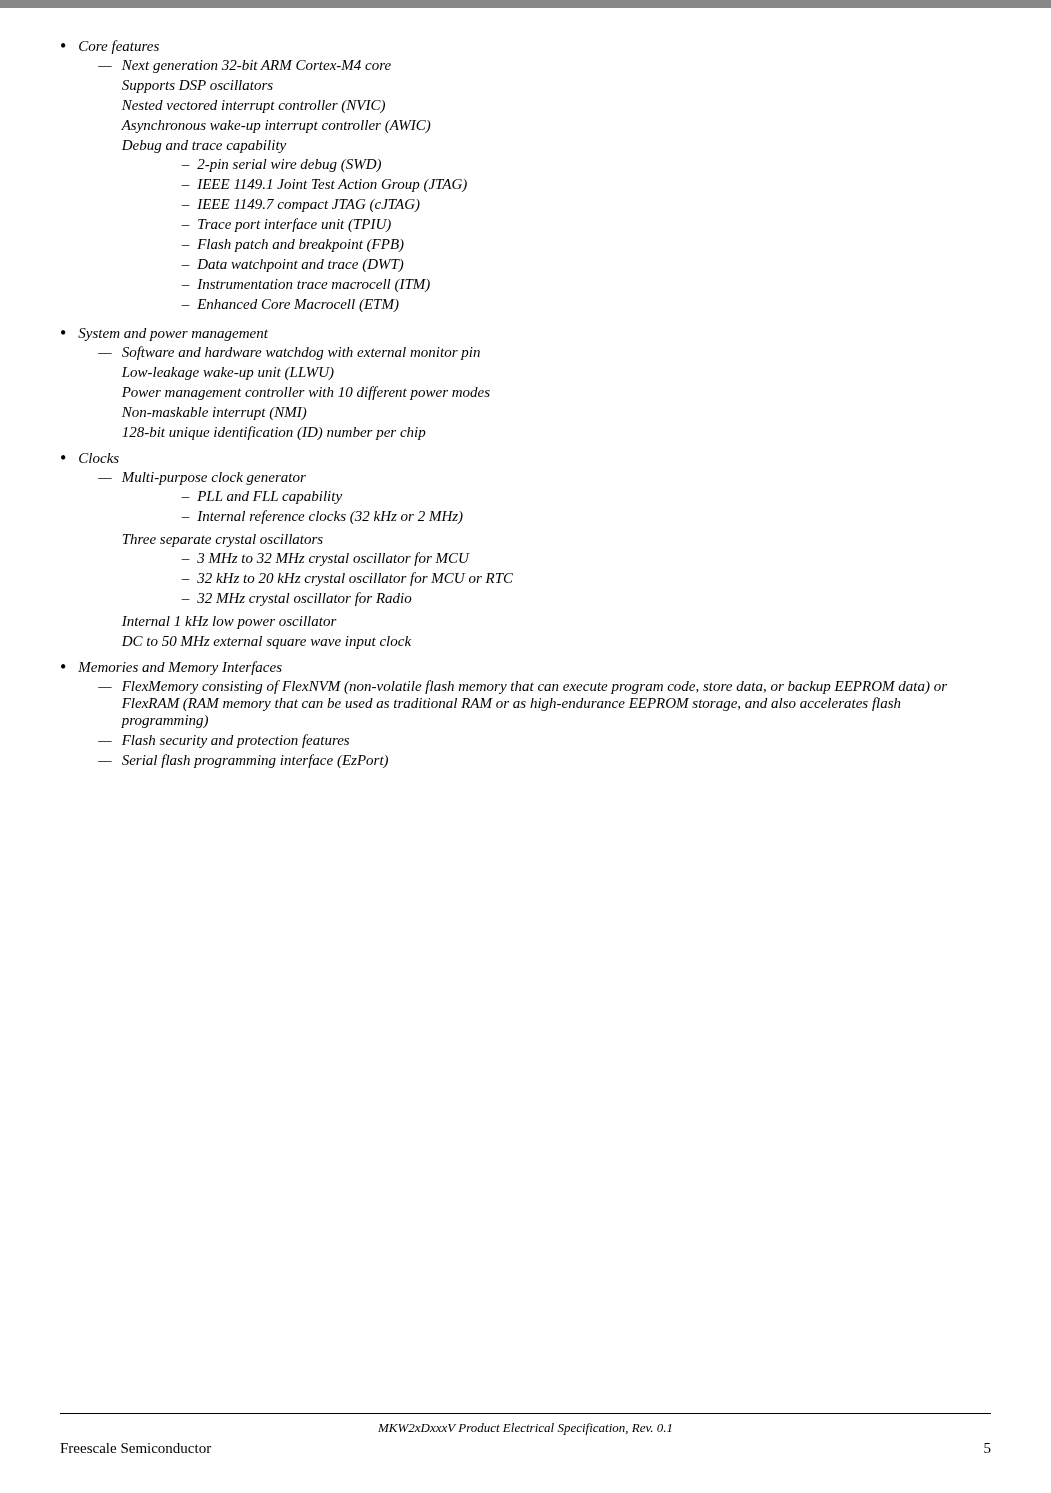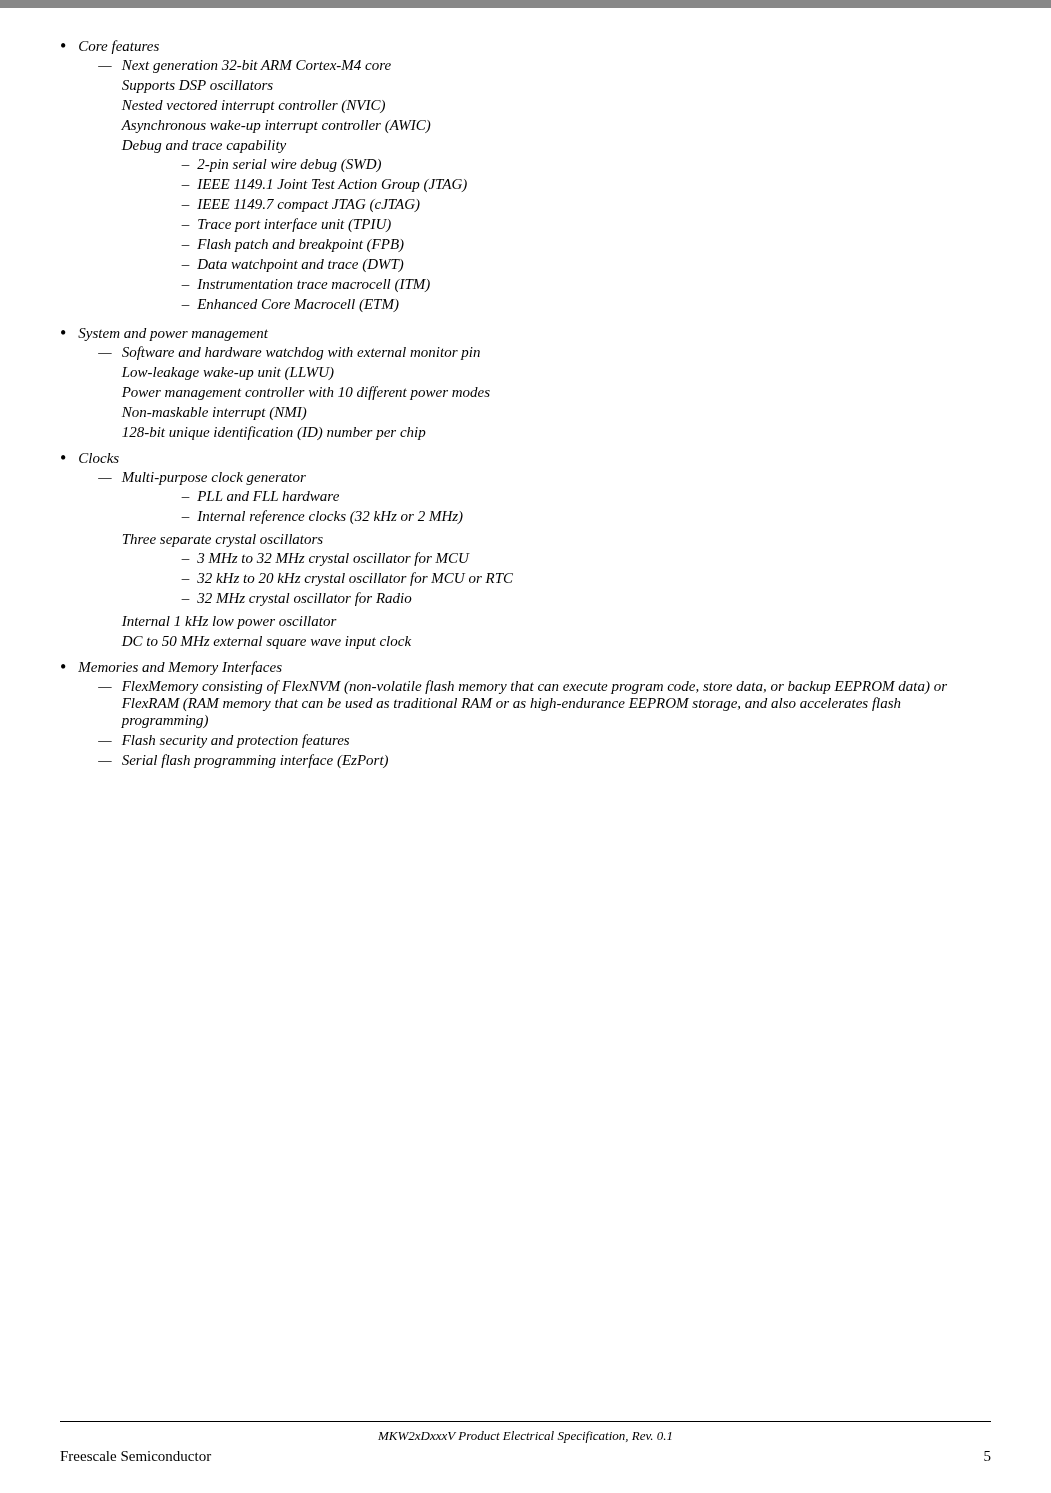--- a/index.html
+++ b/index.html
@@ -85,21 +85,21 @@
       padding-left: 60px;
     }
 
     .sub-sub-list .ndash {
       margin-right: 8px;
       flex-shrink: 0;
     }
 
     .page-footer {
       position: absolute;
-      bottom: 28px;
+      bottom: 36px;
       left: 0;
       right: 0;
     }
 
     .footer-rule {
       border: none;
       border-top: 1px solid #000;
       margin: 0 60px;
     }
 
@@ -229,21 +229,21 @@
       <div class="bullet-text">
         <span>Clocks</span>
         <ul class="sub-list">
           <li>
             <span class="dash">—</span>
             <div>
               <span>Multi-purpose clock generator</span>
               <ul class="sub-sub-list">
                 <li>
                   <span class="ndash">–</span>
-                  <span>PLL and FLL hardware</span>
+                  <span>PLL and FLL capability</span>
                 </li>
                 <li>
                   <span class="ndash">–</span>
                   <span>Internal reference clocks (32 kHz or 2 MHz)</span>
                 </li>
               </ul>
             </div>
           </li>
           <li>
             <span class="dash" style="opacity:0;">—</span>

